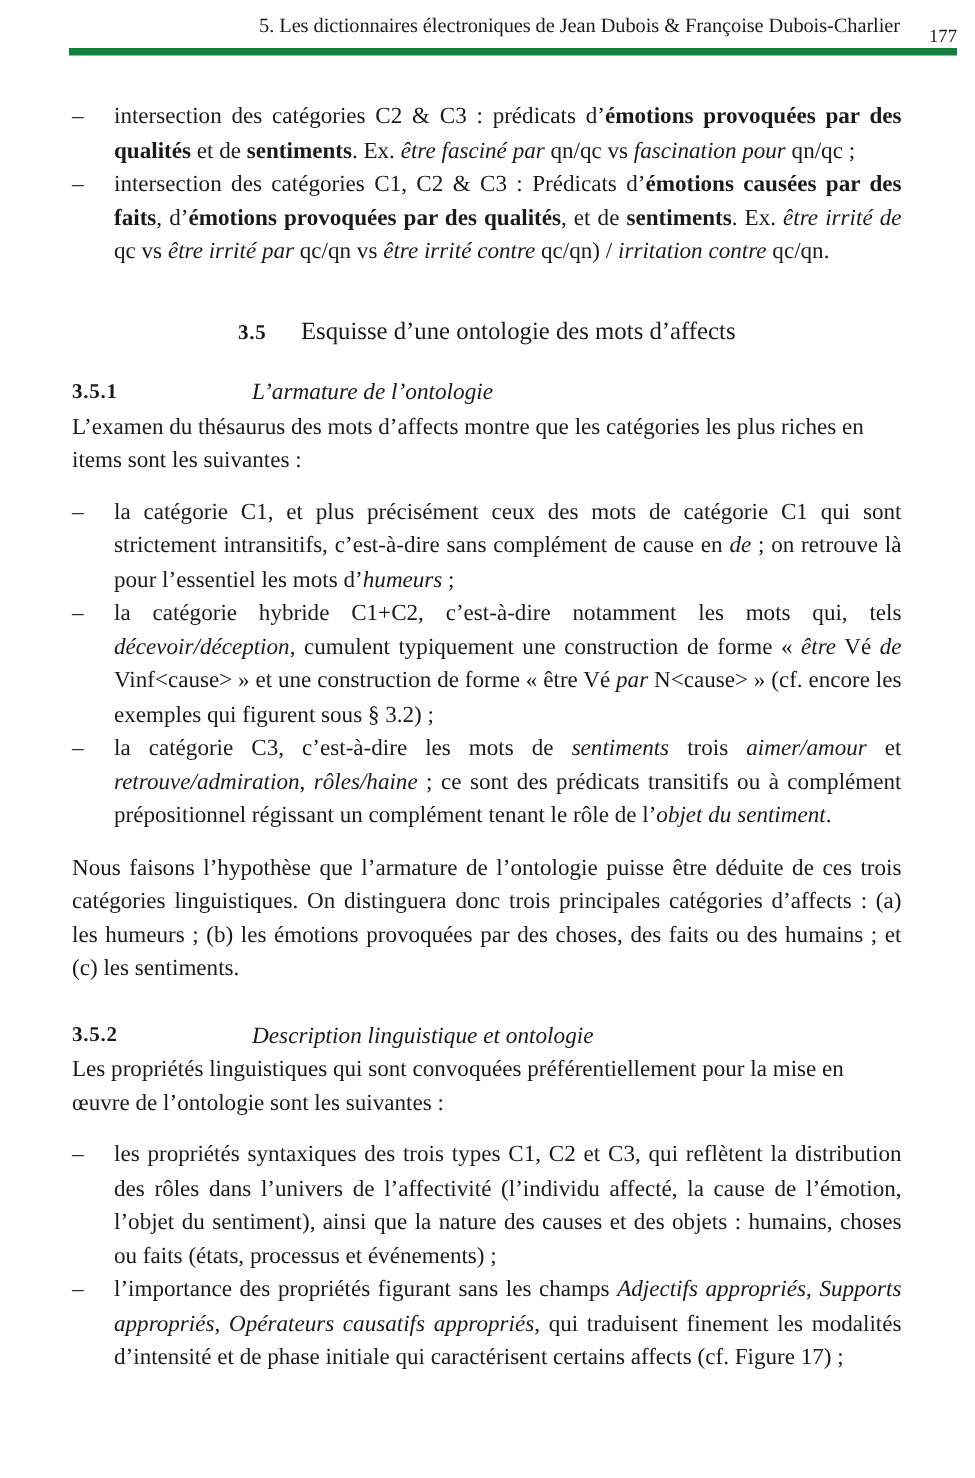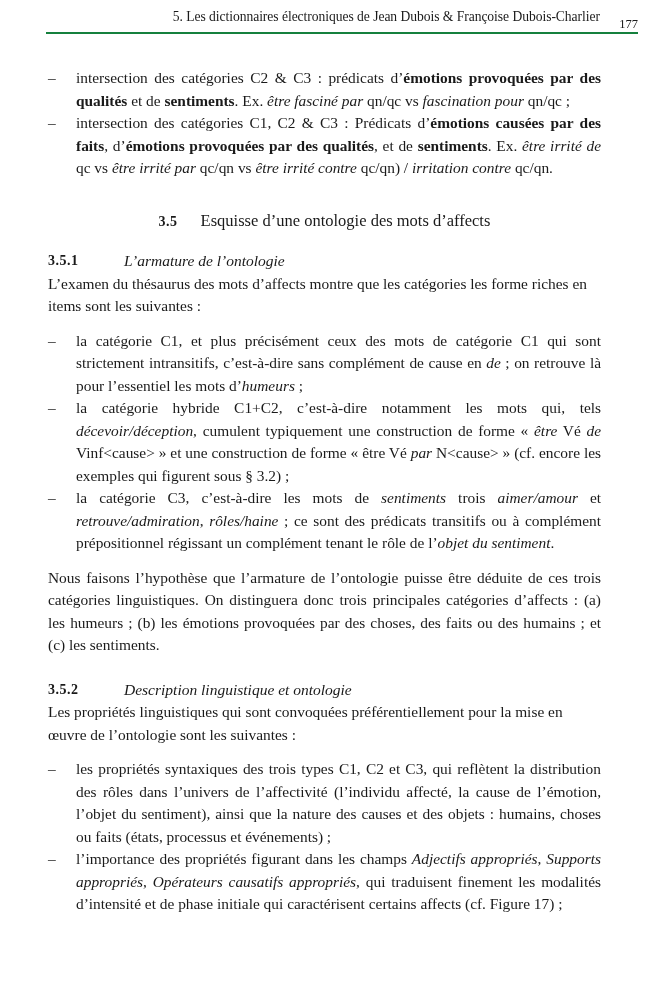--- a/index.html
+++ b/index.html
@@ -3,42 +3,42 @@
 <meta charset="utf-8">
 <style>
   html, body { margin: 0; padding: 0; background: #ffffff; }
   body {
     width: 650px; height: 985px; position: relative; overflow: hidden;
     font-family: "Liberation Serif", "DejaVu Serif", serif;
     color: #1a1a1a;
   }
   .running-header {
     position: absolute; left: 46px; top: 6px; width: 592px; height: 26px;
-    border-bottom: 2px solid #15803d;
+    border-bottom: 5px solid #15803d;
   }
   .header-title {
     position: absolute; right: 38px; top: 3px;
     font-size: 13.6px; letter-spacing: -0.05px; white-space: nowrap;
   }
   .page-number {
     position: absolute; right: 0; top: 11px; font-size: 12.5px;
   }
   .content {
     position: absolute; left: 48px; top: 67px; width: 553px;
     font-size: 15.4px; line-height: 22.5px;
   }
   .content p { margin: 0; text-align: justify; }
   ul.dash { list-style: none; margin: 0; padding: 0; }
   ul.dash li { position: relative; padding-left: 28px; text-align: justify; }
   ul.dash li .dash-marker { position: absolute; left: 0; top: 0; }
   .gap-sm { height: 12px; }
   .gap-md { height: 18px; }
   .section-heading { display: flex; align-items: baseline; font-size: 16.5px; justify-content: center; }
   .section-heading .num { width: 42px; font-size: 14px; font-weight: bold; letter-spacing: 0.5px; }
-  .subsection-heading { display: flex; align-items: flex-end; }
+  .subsection-heading { display: flex; align-items: flex-end; gap: 44px; }
   .subsection-heading .num { width: 56px; font-size: 14px; font-weight: bold; letter-spacing: 0.5px; }
   .subsection-heading .title { font-style: italic; font-size: 15.5px; margin-left: 20px; }
   i { font-style: italic; }
   b { font-weight: bold; }
 </style>
 </head>
 <body>
 
 <div class="running-header">
   <span class="header-title">5.  Les dictionnaires électroniques de Jean Dubois &amp; Françoise Dubois-Charlier</span>
@@ -58,21 +58,21 @@
     <span class="num">3.5</span>
     <span class="title">Esquisse d’une ontologie des mots d’affects</span>
   </div>
 
   <div style="height:17px"></div>
 
   <div class="subsection-heading">
     <span class="num">3.5.1</span>
     <span class="title">L’armature de l’ontologie</span>
   </div>
-  <p style="text-align:left">L’examen du thésaurus des mots d’affects montre que les catégories les forme riches en items sont les suivantes :</p>
+  <p style="text-align:left">L’examen du thésaurus des mots d’affects montre que les catégories les plus riches en items sont les suivantes :</p>
 
   <div class="gap-sm"></div>
 
   <ul class="dash">
       <li><span class="dash-marker">–</span><span>la catégorie C1, et plus précisément ceux des mots de catégorie C1 qui sont strictement intransitifs, c’est-à-dire sans complément de cause en </span><i>de</i><span> ; on retrouve là pour l’essentiel les mots d’</span><i>humeurs</i><span> ;</span></li>
       <li><span class="dash-marker">–</span><span>la catégorie hybride C1+C2, c’est-à-dire notamment les mots qui, tels </span><i>décevoir/déception</i><span>, cumulent typiquement une construction de forme « </span><i>être</i><span> Vé </span><i>de</i><span> Vinf&lt;cause&gt; » et une construction de forme « être Vé </span><i>par</i><span> N&lt;cause&gt; » (cf. encore les exemples qui figurent sous § 3.2) ;</span></li>
       <li><span class="dash-marker">–</span><span>la catégorie C3, c’est-à-dire les mots de </span><i>sentiments</i><span> trois </span><i>aimer/amour</i><span> et </span><i>retrouve/admiration</i><span>, </span><i>rôles/haine</i><span> ; ce sont des prédicats transitifs ou à complément prépositionnel régissant un complément tenant le rôle de l’</span><i>objet du sentiment</i><span>.</span></li>
     </ul>
 
   <div class="gap-sm"></div>
@@ -84,15 +84,15 @@
   <div class="subsection-heading">
     <span class="num">3.5.2</span>
     <span class="title">Description linguistique et ontologie</span>
   </div>
   <p style="text-align:left">Les propriétés linguistiques qui sont convoquées préférentiellement pour la mise en œuvre de l’ontologie sont les suivantes :</p>
 
   <div class="gap-sm"></div>
 
   <ul class="dash">
       <li><span class="dash-marker">–</span><span>les propriétés syntaxiques des trois types C1, C2 et C3, qui reflètent la distribution des rôles dans l’univers de l’affectivité (l’individu affecté, la cause de l’émotion, l’objet du sentiment), ainsi que la nature des causes et des objets : humains, choses ou faits (états, processus et événements) ;</span></li>
-      <li><span class="dash-marker">–</span><span>l’importance des propriétés figurant dans les champs </span><i>Adjectifs appropriés</i><span>, </span><i>Supports appropriés</i><span>, </span><i>Opérateurs causatifs appropriés</i><span>, qui traduisent finement les modalités d’intensité et de phase initiale qui caractérisent certains affects (cf. Figure 17) ;</span></li>
+      <li><span class="dash-marker">–</span><span>l’importance des propriétés figurant sans les champs </span><i>Adjectifs appropriés</i><span>, </span><i>Supports appropriés</i><span>, </span><i>Opérateurs causatifs appropriés</i><span>, qui traduisent finement les modalités d’intensité et de phase initiale qui caractérisent certains affects (cf. Figure 17) ;</span></li>
     </ul>
 </div>
 
 </body></html>

